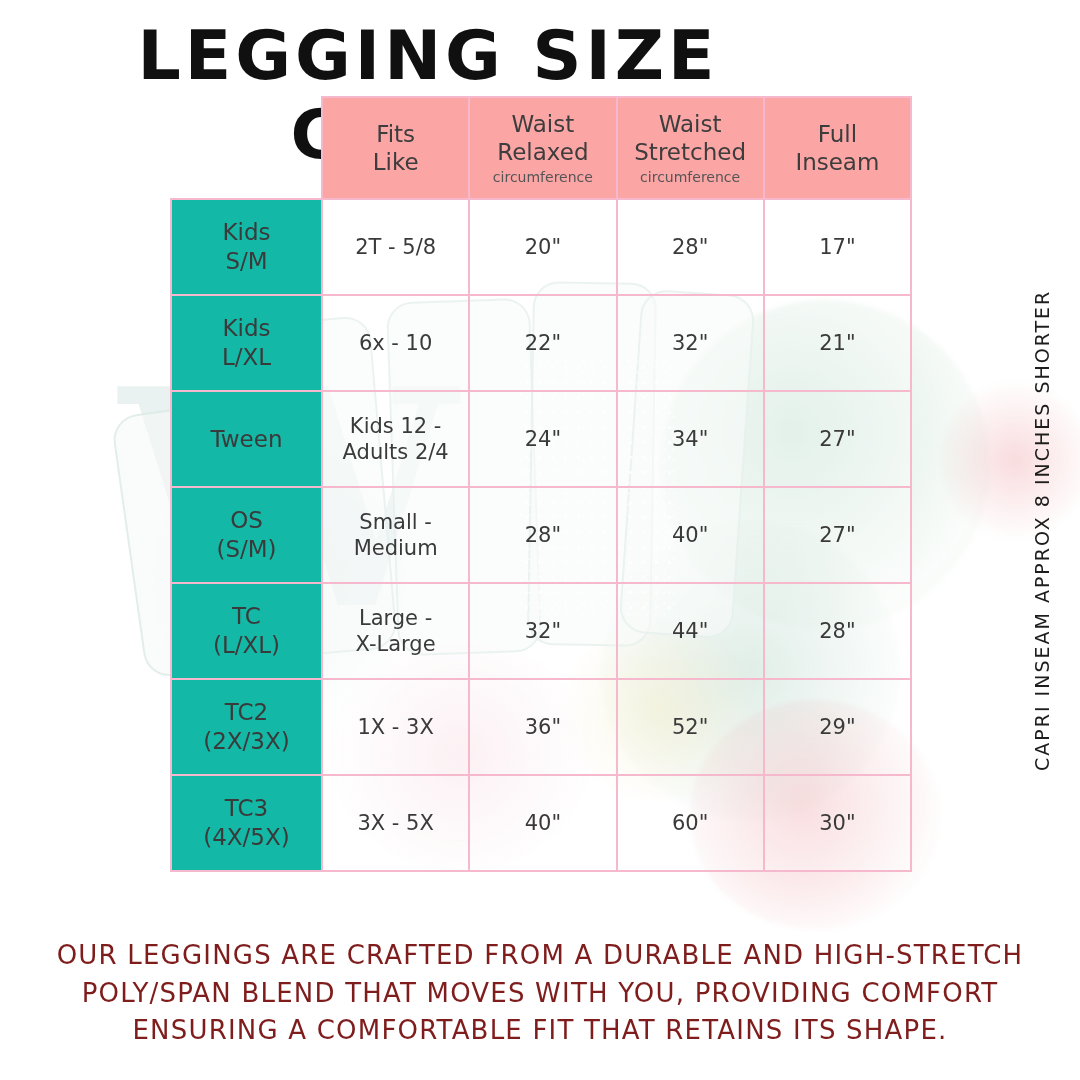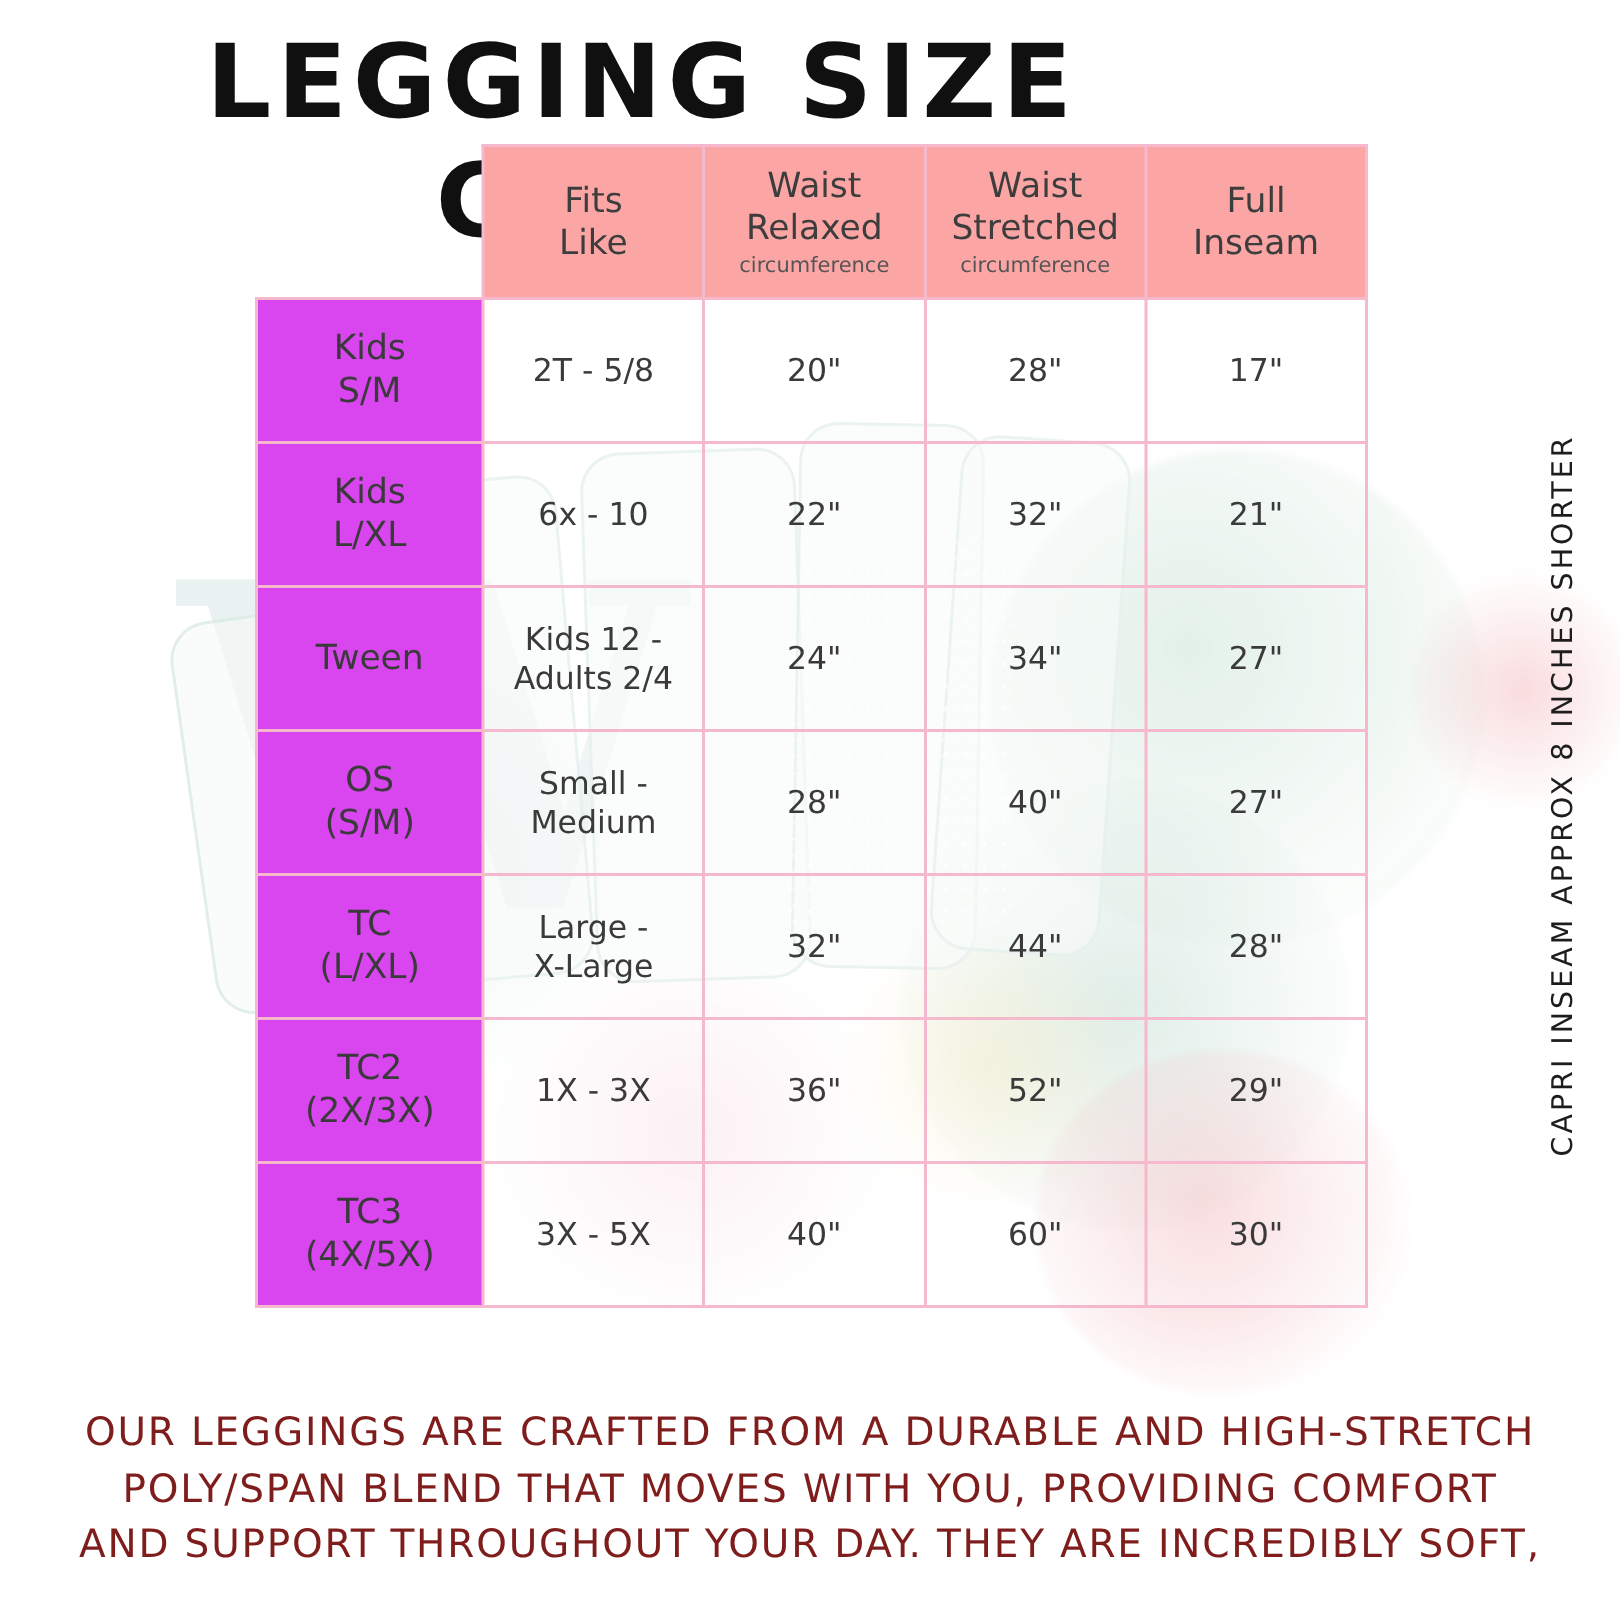--- a/index.html
+++ b/index.html
@@ -144,21 +144,21 @@
     color: #3d3d3d;
   }
   thead th.hdr .sub {
     display: block;
     font-size: 14px;
     margin-top: 2px;
     color: #555;
   }
   tbody tr { height: 96px; }
   td.rowhdr {
-    background: #d946ef;
+    background: #14b8a6;
     width: 150px;
     font-size: 23px;
     line-height: 1.25;
   }
   td.cell {
     background: rgba(255,255,255,0.32);
     font-size: 21px;
     line-height: 1.25;
   }
   td.cell.fits { font-size: 21px; }
@@ -340,16 +340,16 @@
 
       </tbody>
     </table>
   </div>
 
   <div class="side-note">CAPRI INSEAM APPROX 8 INCHES SHORTER</div>
 
   <div class="footer">
     <div>OUR LEGGINGS ARE CRAFTED FROM A DURABLE AND HIGH-STRETCH</div>
     <div>POLY/SPAN BLEND THAT MOVES WITH YOU, PROVIDING COMFORT</div>
-    <div>AND SUPPORT THROUGHOUT YOUR DAY. THEY ARE INCREDIBLY SOFT,</div>
+    <div>ENSURING A COMFORTABLE FIT THAT RETAINS ITS SHAPE.</div>
   </div>
 
 </div>
 
 </body></html>

